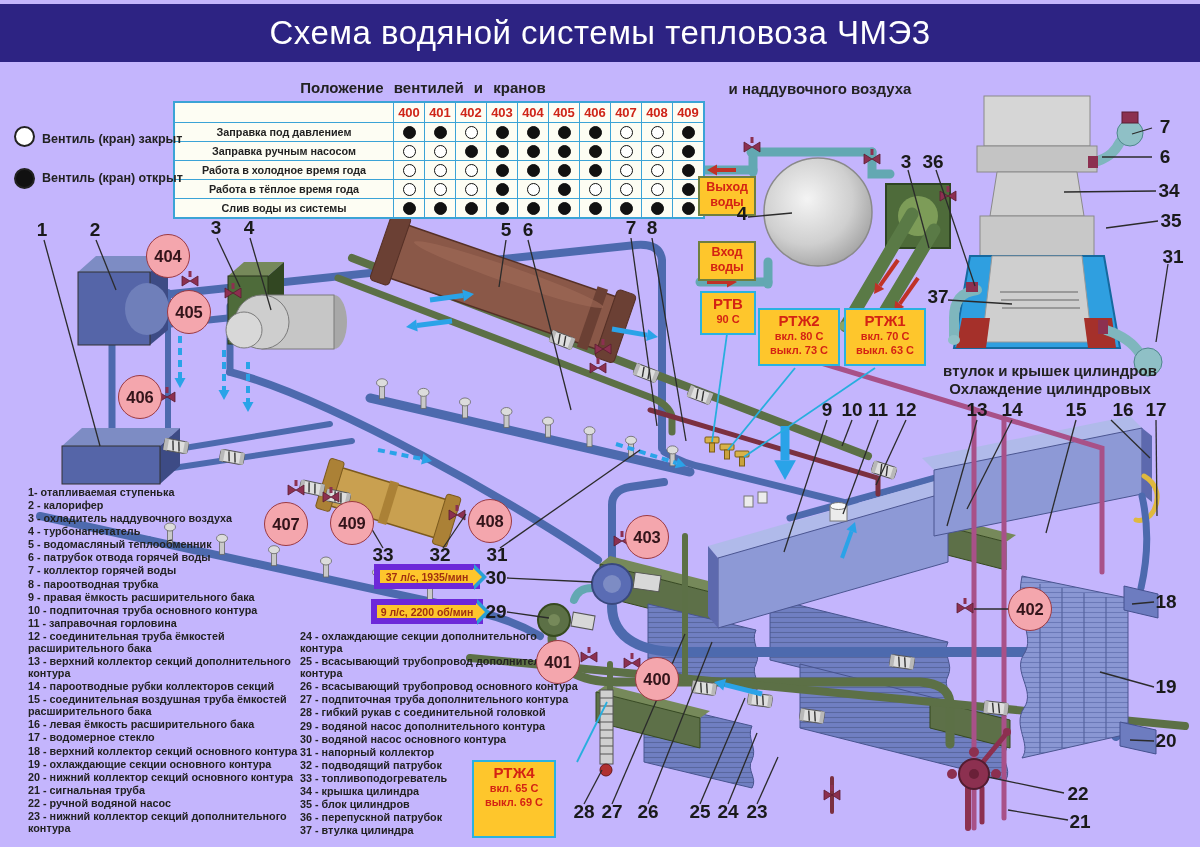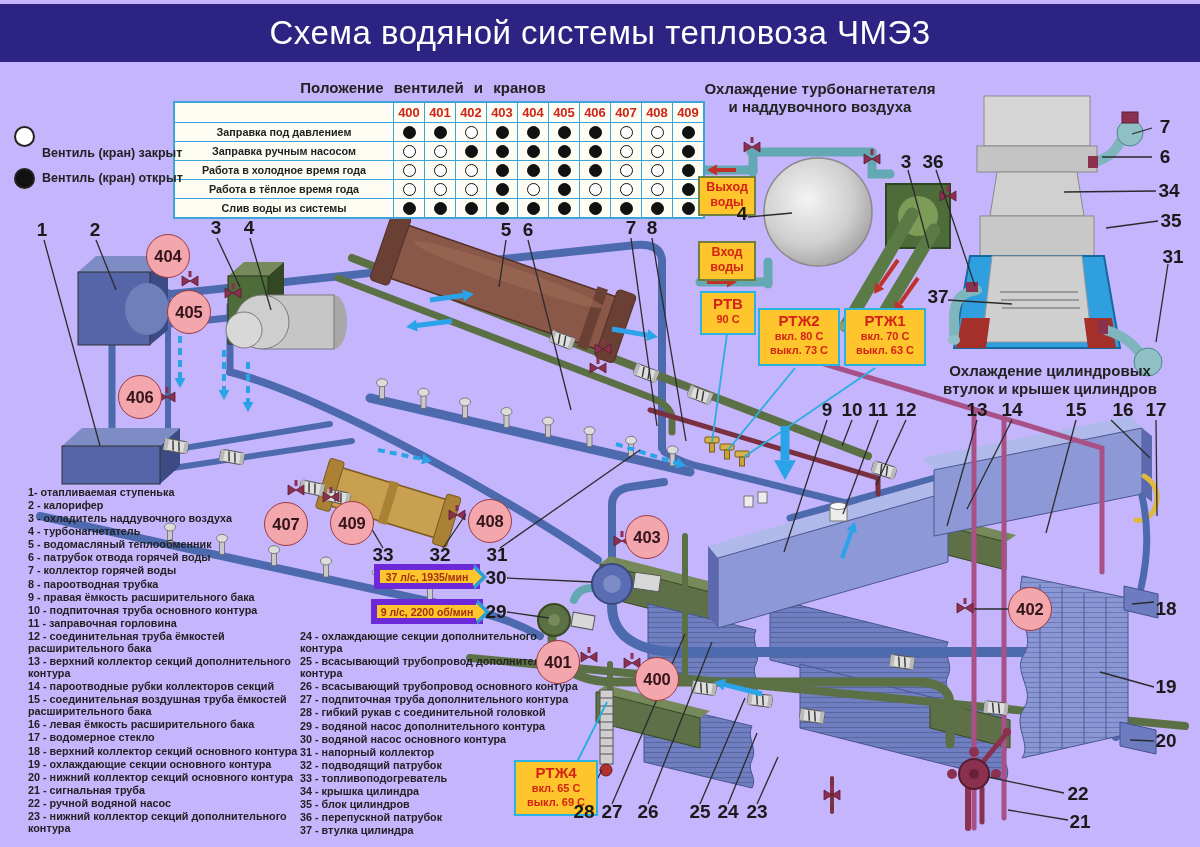--- a/index.html
+++ b/index.html
@@ -620,31 +620,30 @@
           <td><span class="dot on"></span></td>
           <td><span class="dot on"></span></td>
           <td><span class="dot on"></span></td>
           <td><span class="dot on"></span></td>
           <td><span class="dot on"></span></td>
         </tr>
       </tbody>
     </table>
 
   <div class="swatch closed" style="left:14px;top:126px;"></div>
-  <div class="swatch-label" style="left:42px;top:146px;">Вентиль (кран) закрыт</div>
+  <div class="swatch-label" style="left:42px;top:132px;">Вентиль (кран) закрыт</div>
   <div class="swatch open" style="left:14px;top:168px;"></div>
   <div class="swatch-label" style="left:42px;top:171px;">Вентиль (кран) открыт</div>
 
   <div class="inset-heading" style="left:686px;top:80px;width:268px;">
-    <div>Охлаждение турбонагнетателя</div>
     <div>и наддувочного воздуха</div>
   </div>
   <div class="inset-heading" style="left:934px;top:362px;width:232px;">
+    <div>втулок и крышек цилиндров</div>
     <div>Охлаждение цилиндровых</div>
-    <div>втулок и крышек цилиндров</div>
   </div>
 
   <div class="ybox" style="left:698px;top:176px;width:58px;height:40px;">
     <div>Выход</div>
       <div>воды</div>
   </div>
   <div class="ybox" style="left:698px;top:241px;width:58px;height:40px;">
     <div>Вход</div>
       <div>воды</div>
   </div>
@@ -656,21 +655,21 @@
   <div class="rtbox" style="left:758px;top:308px;width:82px;height:58px;">
     <div class="nm">РТЖ2</div>
       <div class="vl">вкл. 80 С</div>
       <div class="vl">выкл. 73 С</div>
   </div>
   <div class="rtbox" style="left:844px;top:308px;width:82px;height:58px;">
     <div class="nm">РТЖ1</div>
       <div class="vl">вкл. 70 С</div>
       <div class="vl">выкл. 63 С</div>
   </div>
-  <div class="rtbox" style="left:514px;top:760px;width:84px;height:56px;">
+  <div class="rtbox" style="left:472px;top:760px;width:84px;height:78px;">
     <div class="nm">РТЖ4</div>
       <div class="vl">вкл. 65 С</div>
       <div class="vl">выкл. 69 С</div>
   </div>
 
   <div class="flowbox" style="left:374px;top:564px;width:106px;height:25px;">
     <span>37 л/с, 1935/мин</span>
       <div class="flowtip-o"></div>
       <div class="flowtip-i"></div>
   </div>
@@ -733,21 +732,21 @@
       <span class="num" style="left: 652px; top: 228px;">8</span>
       <span class="num" style="left: 827px; top: 410px;">9</span>
       <span class="num" style="left: 852px; top: 410px;">10</span>
       <span class="num" style="left: 878px; top: 410px;">11</span>
       <span class="num" style="left: 906px; top: 410px;">12</span>
       <span class="num" style="left: 977px; top: 410px;">13</span>
       <span class="num" style="left: 1012px; top: 410px;">14</span>
       <span class="num" style="left: 1076px; top: 410px;">15</span>
       <span class="num" style="left: 1111px; top: 410px; margin-left: 12px;">16</span>
       <span class="num" style="left: 1156px; top: 410px;">17</span>
-      <span class="num" style="left: 1166px; top: 602px; margin-top: 7px;">18</span>
+      <span class="num" style="left: 1166px; top: 602px;">18</span>
       <span class="num" style="left: 1166px; top: 687px;">19</span>
       <span class="num" style="left: 1166px; top: 741px;">20</span>
       <span class="num" style="left: 1080px; top: 822px;">21</span>
       <span class="num" style="left: 1078px; top: 794px;">22</span>
       <span class="num" style="left: 757px; top: 812px; text-align: center;">23</span>
       <span class="num" style="left: 728px; top: 812px;">24</span>
       <span class="num" style="left: 700px; top: 812px;">25</span>
       <span class="num" style="left: 648px; top: 812px;">26</span>
       <span class="num" style="left: 612px; top: 812px;">27</span>
       <span class="num" style="left: 584px; top: 812px;">28</span>

